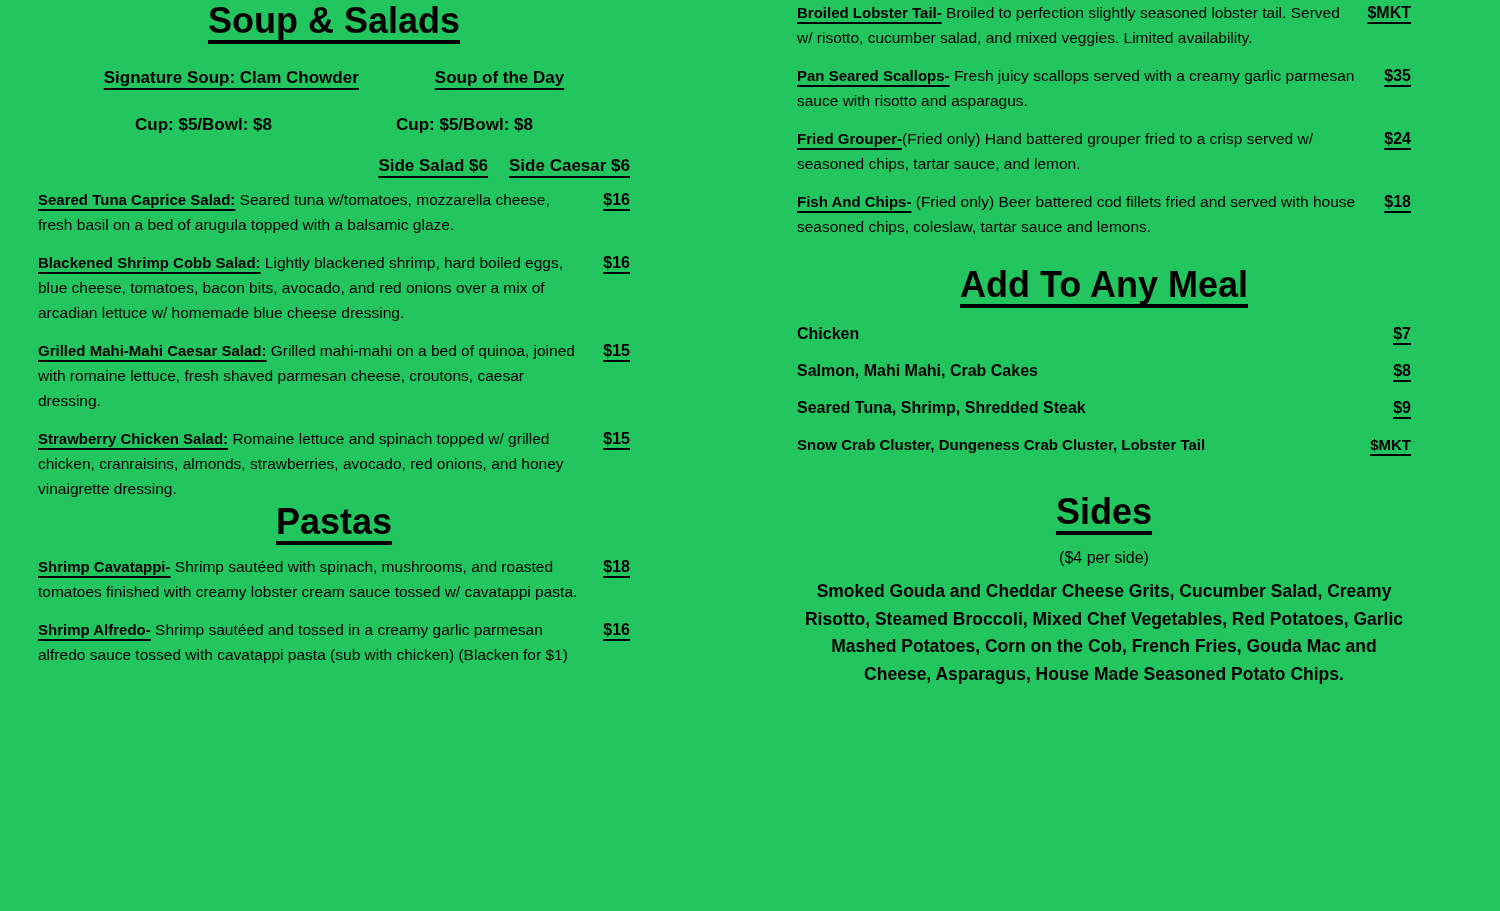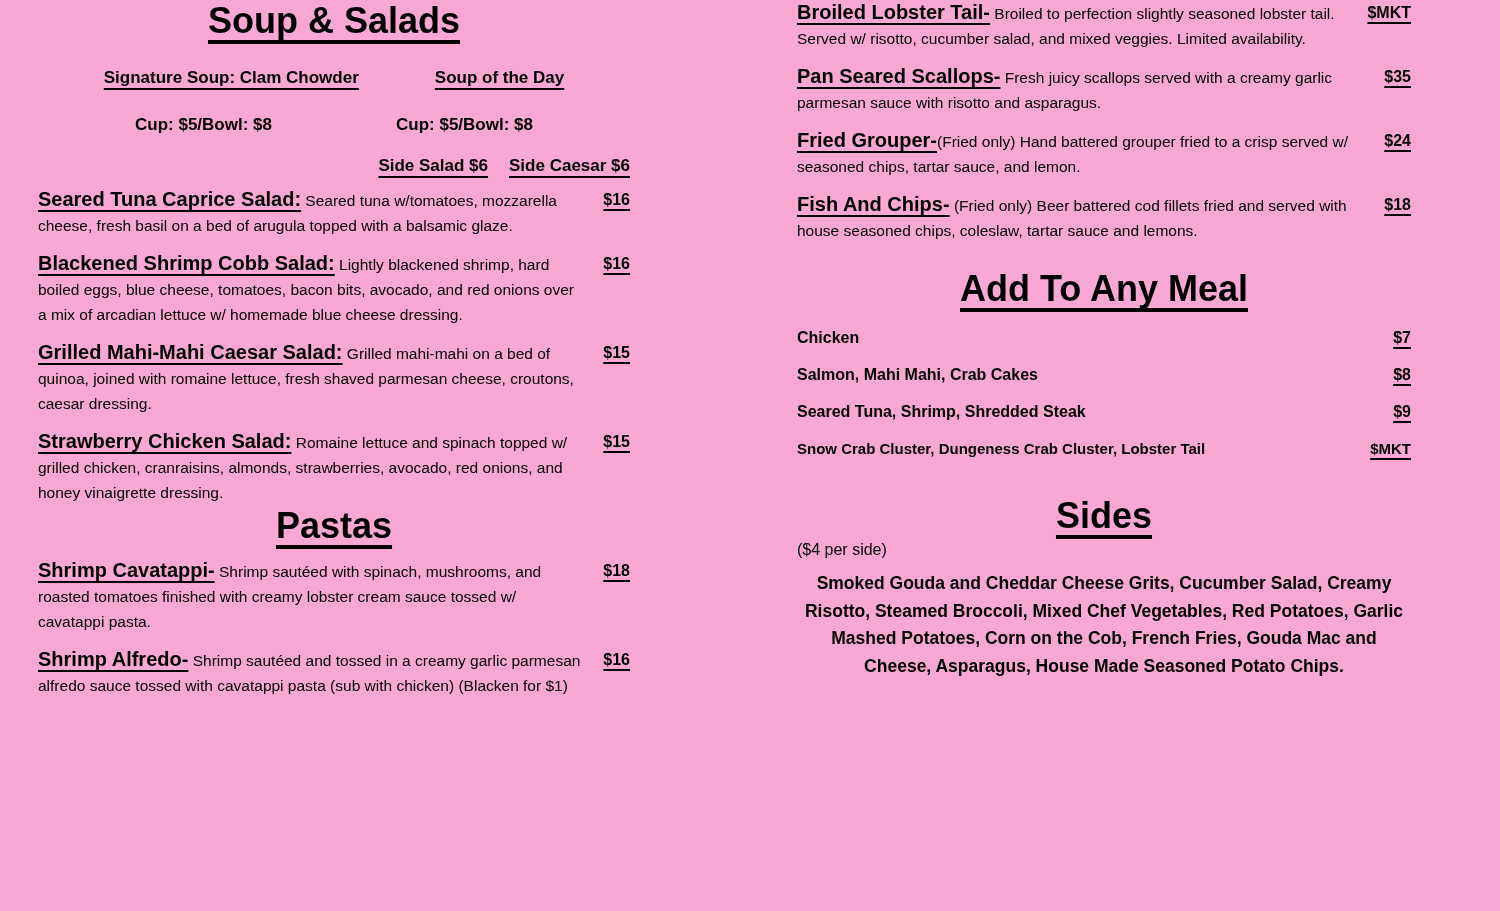--- a/index.html
+++ b/index.html
@@ -1,21 +1,21 @@
 <!DOCTYPE html>
 <html><head>
 <meta charset="utf-8">
 <style>
   * { box-sizing: border-box; }
   html, body { margin: 0; padding: 0; background: #ffffff; }
   .page {
     position: relative;
     width: 1500px;
     height: 911px;
-    background: #f9a8d4;
+    background: #22c55e;
     color: #000000;
     font-family: "Liberation Sans", sans-serif;
     overflow: hidden;
   }
   .col { position: absolute; top: 0; }
   .col-left  { left: 38px;  width: 592px; }
   .col-right { left: 797px; width: 614px; }
 
   h1.big {
     margin: 0;
@@ -51,21 +51,21 @@
   .side-row .u {
     text-decoration: underline;
     text-decoration-thickness: 2px;
     text-underline-offset: 5px;
   }
 
   .menu-item { display: flex; align-items: flex-start; margin-top: 13px; }
   .menu-item:first-child { margin-top: 0; }
   .item-text { flex: 1; margin: 0; font-size: 15.5px; line-height: 25px; font-weight: 400; }
   .item-title {
-    font-size: 20px; font-weight: 700;
+    font-size: 15px; font-weight: 700;
     text-decoration: underline;
     text-decoration-thickness: 2px;
     text-underline-offset: 4px;
     text-align: center;
   }
   .item-price {
     flex: none; width: 42px; margin-left: 6px;
     font-size: 16px; font-weight: 700; line-height: 25px; text-align: right;
     text-decoration: underline;
     text-decoration-thickness: 2px;
@@ -80,21 +80,21 @@
     margin-top: 19px; font-size: 16px; font-weight: 700;
   }
   .add-row.small { font-size: 15px; }
   .add-price {
     text-decoration: underline;
     text-decoration-thickness: 2px;
     text-underline-offset: 4px;
   }
   .add-rows { margin-top: 14px; text-align: right; }
 
-  .sides-note { margin: 4px 0 0; font-size: 16px; font-weight: 400; }
+  .sides-note { margin: 16px 0 0; text-align: center; font-size: 16px; font-weight: 400; }
   .sides-text {
     margin: 11px 0 0; text-align: center;
     font-size: 17.5px; font-weight: 700; line-height: 27.5px;
   }
 </style>
 </head>
 <body>
 
 <div class="page">
 

